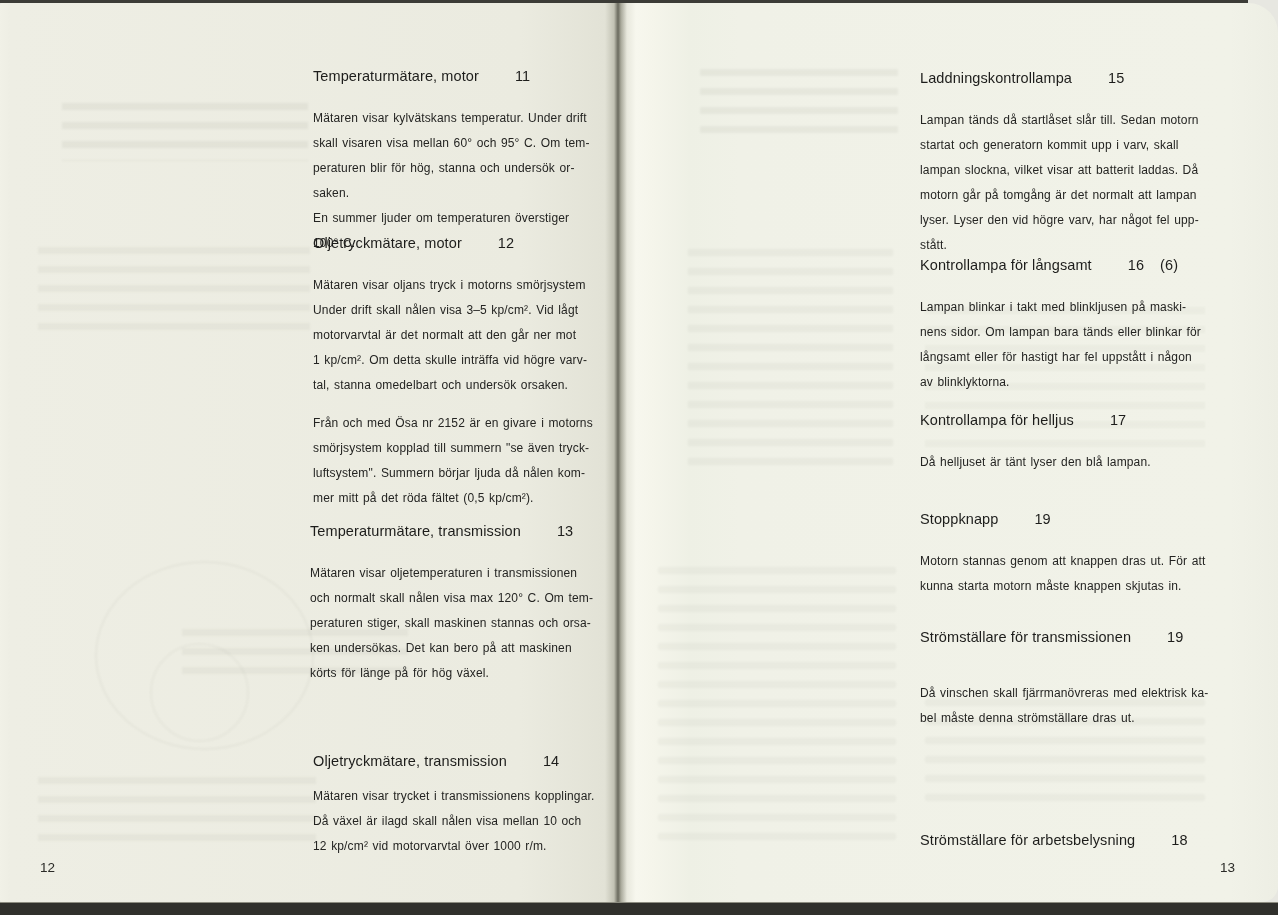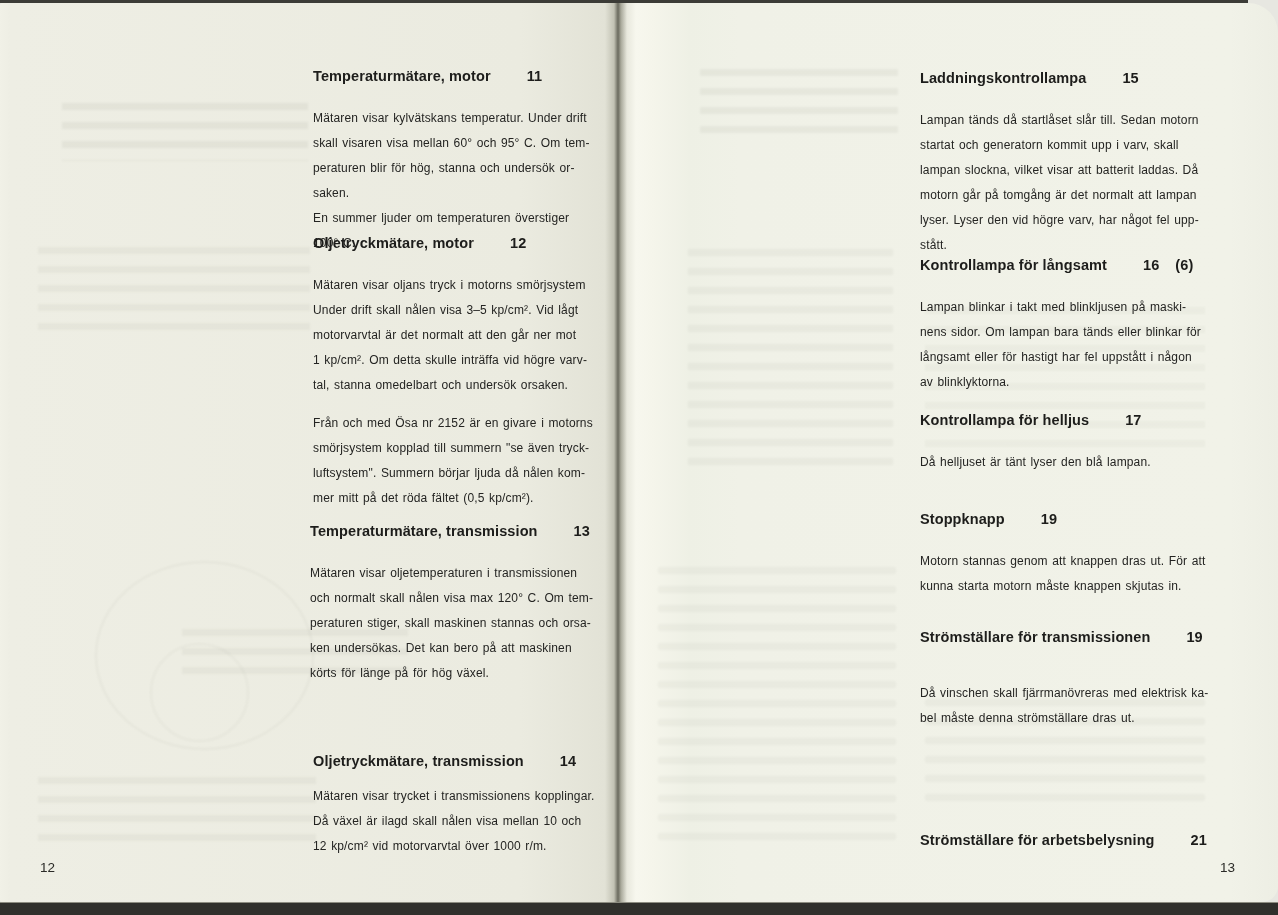--- a/index.html
+++ b/index.html
@@ -17,21 +17,21 @@
     position:absolute;left:0;top:3px;width:1278px;height:899px;
     border-radius:2px 30px 16px 2px;
     background:linear-gradient(90deg,
       #f1f1e7 0px, #eeeee4 10px, #ebebe0 520px, #e2e2d6 605px,
       #c2c2b4 614px, #6a6a5e 618px, #a9a99b 621px, #e8e8dd 627px,
       #f7f7ee 636px, #f5f5eb 652px, #eef0e5 690px, #f0f1e7 740px,
       #f1f2e8 1230px, #edeee4 1278px);
   }
   
   .sec{position:absolute;color:#222220;}
-  .sec-h{margin:0 0 20px 0;font-size:14.5px;font-weight:bold;line-height:20px;color:#1d1d1b;letter-spacing:.1px;}
+  .sec-h{margin:0 0 20px 0;font-size:14.5px;font-weight:normal;line-height:20px;color:#1d1d1b;letter-spacing:.1px;}
   .sec-num{margin-left:36px;display:inline-block;}
   .sec-extra{margin-left:16px;display:inline-block;}
   .body{
     margin:0 0 13px 0;font-size:12px;line-height:25px;
     white-space:pre-line;word-spacing:1px;letter-spacing:.15px;color:#242422;
   }
   .pagenum{position:absolute;font-size:13.5px;color:#2a2a27;}
   
   .ghost{position:absolute;pointer-events:none;filter:blur(.8px);}
   .glines{
@@ -153,21 +153,21 @@
       </div>
     </section>
 
     <section class="sec" style="left:920px;top:678px;width:345px;">
       <p class="body">Då vinschen skall fjärrmanövreras med elektrisk ka-
 bel måste denna strömställare dras ut.</p>
     </section>
 
     <section class="sec" style="left:920px;top:827px;width:340px;">
       <div class="sec-h">
-        <span>Strömställare för arbetsbelysning</span><span class="sec-num">21</span>
+        <span>Strömställare för arbetsbelysning</span><span class="sec-num">18</span>
       </div>
     </section>
 
     <div class="pagenum" style="left:1220px;top:857px;">13</div>
 
   </div>
 
   <div class="edge-strip edge-top"></div>
   <div class="edge-strip edge-bottom"></div>
 

